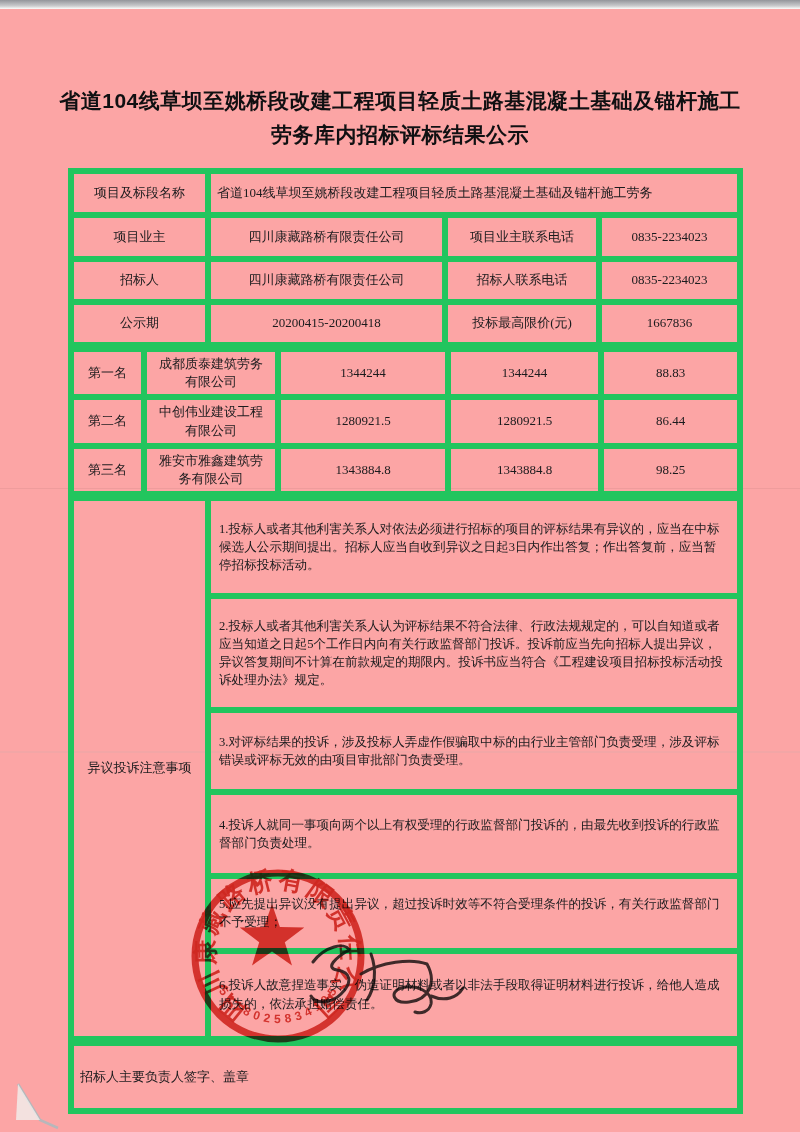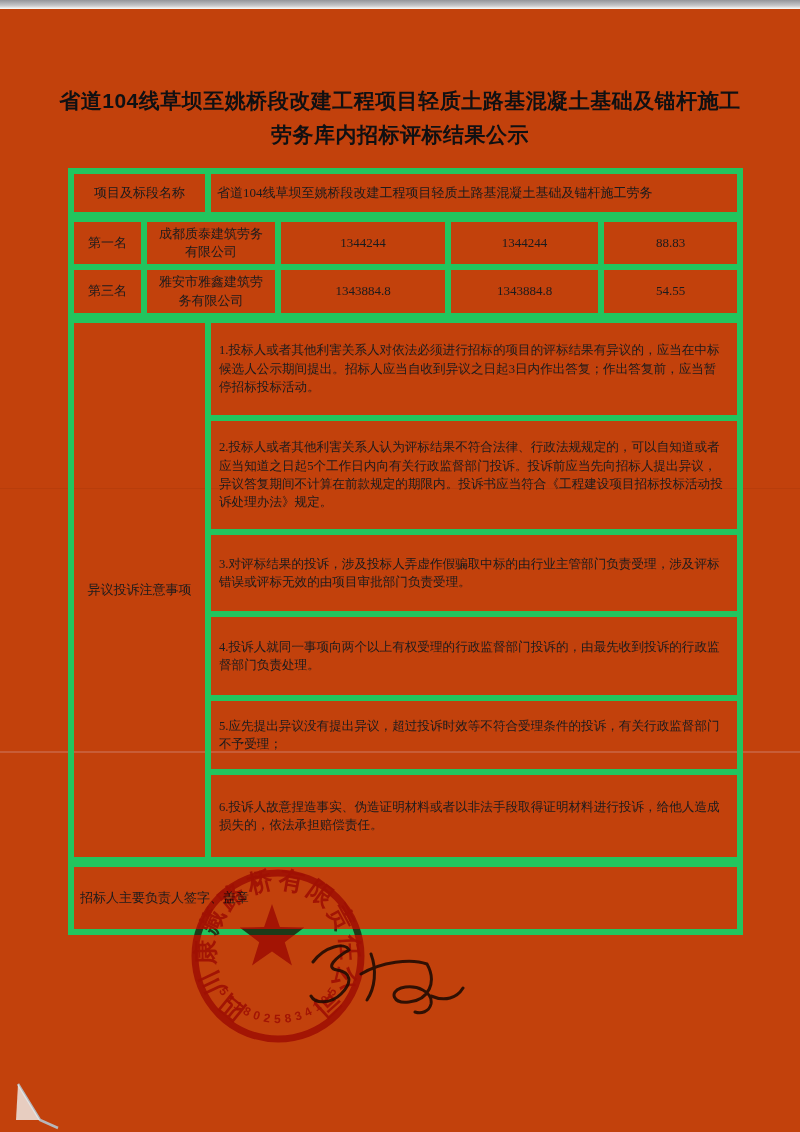--- a/index.html
+++ b/index.html
@@ -1,19 +1,19 @@
 <!DOCTYPE html>
 <html><head>
 <meta charset="utf-8">
 <style>
   html,body{margin:0;padding:0;}
   body{background:#e9e9e9;font-family:"Liberation Serif","DejaVu Serif",serif;}
   .sheet{
     position:relative;width:800px;height:1132px;margin:0 auto;
-    background:#c2410c;overflow:hidden;color:#1b1b1d;
+    background:#fca5a5;overflow:hidden;color:#1b1b1d;
     box-shadow:0 0 6px rgba(0,0,0,.25);
   }
   .topband{
     position:absolute;top:0;left:0;right:0;height:9px;
     background:linear-gradient(to bottom,#93959a,#c9cacc 65%,#fdfdfb);
   }
   .title{
     position:absolute;top:84px;left:55px;width:690px;
     text-align:center;font-family:"Liberation Sans","DejaVu Sans",sans-serif;
     font-weight:bold;font-size:21px;line-height:1.62;letter-spacing:.5px;color:#101012;
@@ -54,45 +54,70 @@
           <col style="width:137px">
           <col style="width:237px">
           <col style="width:154px">
           <col style="width:141px">
         </colgroup>
       <tbody>
           <tr class="h44">
         <td>项目及标段名称</td>
         <td class="left" colspan="3">省道104线草坝至姚桥段改建工程项目轻质土路基混凝土基础及锚杆施工劳务</td>
       </tr>
+      <tr class="h44">
+        <td>项目业主</td>
+        <td>四川康藏路桥有限责任公司</td>
+        <td>项目业主联系电话</td>
+        <td>0835-2234023</td>
+      </tr>
+      <tr class="h43">
+        <td>招标人</td>
+        <td>四川康藏路桥有限责任公司</td>
+        <td>招标人联系电话</td>
+        <td>0835-2234023</td>
+      </tr>
+      <tr class="h43">
+        <td>公示期</td>
+        <td>20200415-20200418</td>
+        <td>投标最高限价(元)</td>
+        <td>1667836</td>
+      </tr>
     </tbody>
       </table>
 
     <table class="stack">
       <colgroup>
           <col style="width:73px">
           <col style="width:134px">
           <col style="width:170px">
           <col style="width:153px">
           <col style="width:139px">
         </colgroup>
       <tbody>
       <tr class="h46">
         <td>第一名</td>
         <td>成都质泰建筑劳务有限公司</td>
         <td>1344244</td>
         <td>1344244</td>
         <td>88.83</td>
       </tr>
       <tr class="h46">
+        <td>第二名</td>
+        <td>中创伟业建设工程有限公司</td>
+        <td>1280921.5</td>
+        <td>1280921.5</td>
+        <td>86.44</td>
+      </tr>
+      <tr class="h46">
         <td>第三名</td>
         <td>雅安市雅鑫建筑劳务有限公司</td>
         <td>1343884.8</td>
         <td>1343884.8</td>
-        <td>54.55</td>
+        <td>98.25</td>
       </tr>
     </tbody>
       </table>
 
     <table class="stack">
       <colgroup>
           <col style="width:137px">
           <col style="width:532px">
         </colgroup>
       <tbody>

